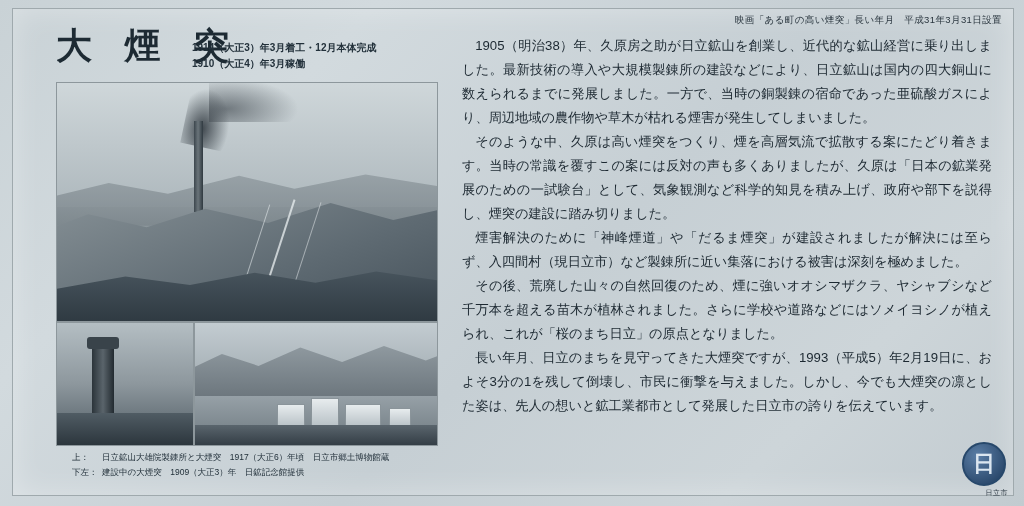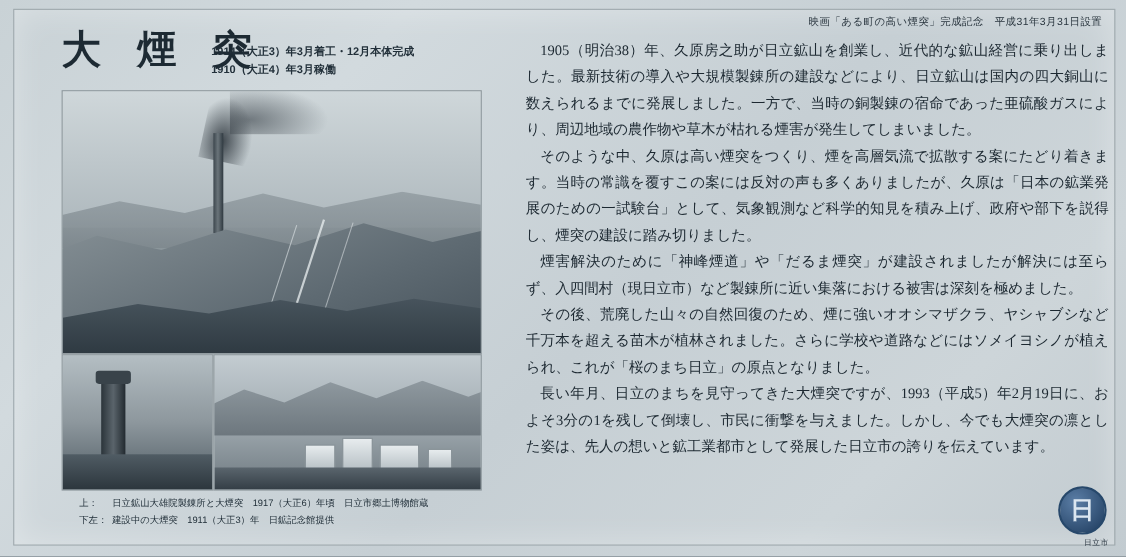--- a/index.html
+++ b/index.html
@@ -189,26 +189,25 @@
     color: #22303a;
     white-space: nowrap;
   }
   #captions .row span.lbl { display:inline-block; width:30px; }
   
   #right {
     position: absolute;
     left: 462px;
     top: 34px;
     width: 530px;
-    font-family: Liberation Serif, serif;
+    font-family: Liberation Sans, sans-serif;
     font-size: 13.2px;
     line-height: 1.82;
     color: #1c2831;
     text-align: justify;
-    margin-left: 16px;
   }
   #right p { margin: 0; text-indent: 1em; }
   
   #logo {
     position: absolute;
     right: 18px;
     bottom: 20px;
     width: 40px;
     height: 40px;
     border-radius: 50%;
@@ -230,21 +229,21 @@
     color: #2b3742;
     letter-spacing: .5px;
   }
 </style>
 </head>
 <body>
 
 <div id="page">
   <div id="panel"></div>
 
-  <div class="credit">映画「ある町の高い煙突」完成記念　平成31年3月31日設置</div>
+  <div class="credit">映画「ある町の高い煙突」長い年月　平成31年3月31日設置</div>
 
   <div id="left">
     <h1 id="title">大 煙 突</h1>
   </div>
 
   <div id="title-dates">
     <div>1914（大正3）年3月着工・12月本体完成</div>
     <div>1910（大正4）年3月稼働</div>
   </div>
 
@@ -271,21 +270,21 @@
     <div class="bldg b3"></div>
     <div class="bldg b4"></div>
     <div class="ground"></div>
   </div>
 
   <div id="captions">
     <div class="row">
       <span class="lbl">上：</span><span>日立鉱山大雄院製錬所と大煙突　1917（大正6）年頃　日立市郷土博物館蔵</span>
     </div>
     <div class="row">
-      <span class="lbl">下左：</span><span>建設中の大煙突　1911（大正3）年　日鉱記念館提供</span>
+      <span class="lbl">下左：</span><span>建設中の大煙突　1909（大正3）年　日鉱記念館提供</span>
     </div>
   </div>
 
   <div id="right">
     <p>1905（明治38）年、久原房之助が日立鉱山を創業し、近代的な鉱山経営に乗り出しました。最新技術の導入や大規模製錬所の建設などにより、日立鉱山は国内の四大銅山に数えられるまでに発展しました。一方で、当時の銅製錬の宿命であった亜硫酸ガスにより、周辺地域の農作物や草木が枯れる煙害が発生してしまいました。</p>
     <p>そのような中、久原は高い煙突をつくり、煙を高層気流で拡散する案にたどり着きます。当時の常識を覆すこの案には反対の声も多くありましたが、久原は「日本の鉱業発展のための一試験台」として、気象観測など科学的知見を積み上げ、政府や部下を説得し、煙突の建設に踏み切りました。</p>
     <p>煙害解決のために「神峰煙道」や「だるま煙突」が建設されましたが解決には至らず、入四間村（現日立市）など製錬所に近い集落における被害は深刻を極めました。</p>
     <p>その後、荒廃した山々の自然回復のため、煙に強いオオシマザクラ、ヤシャブシなど千万本を超える苗木が植林されました。さらに学校や道路などにはソメイヨシノが植えられ、これが「桜のまち日立」の原点となりました。</p>
     <p>長い年月、日立のまちを見守ってきた大煙突ですが、1993（平成5）年2月19日に、およそ3分の1を残して倒壊し、市民に衝撃を与えました。しかし、今でも大煙突の凛とした姿は、先人の想いと鉱工業都市として発展した日立市の誇りを伝えています。</p>
   </div>

